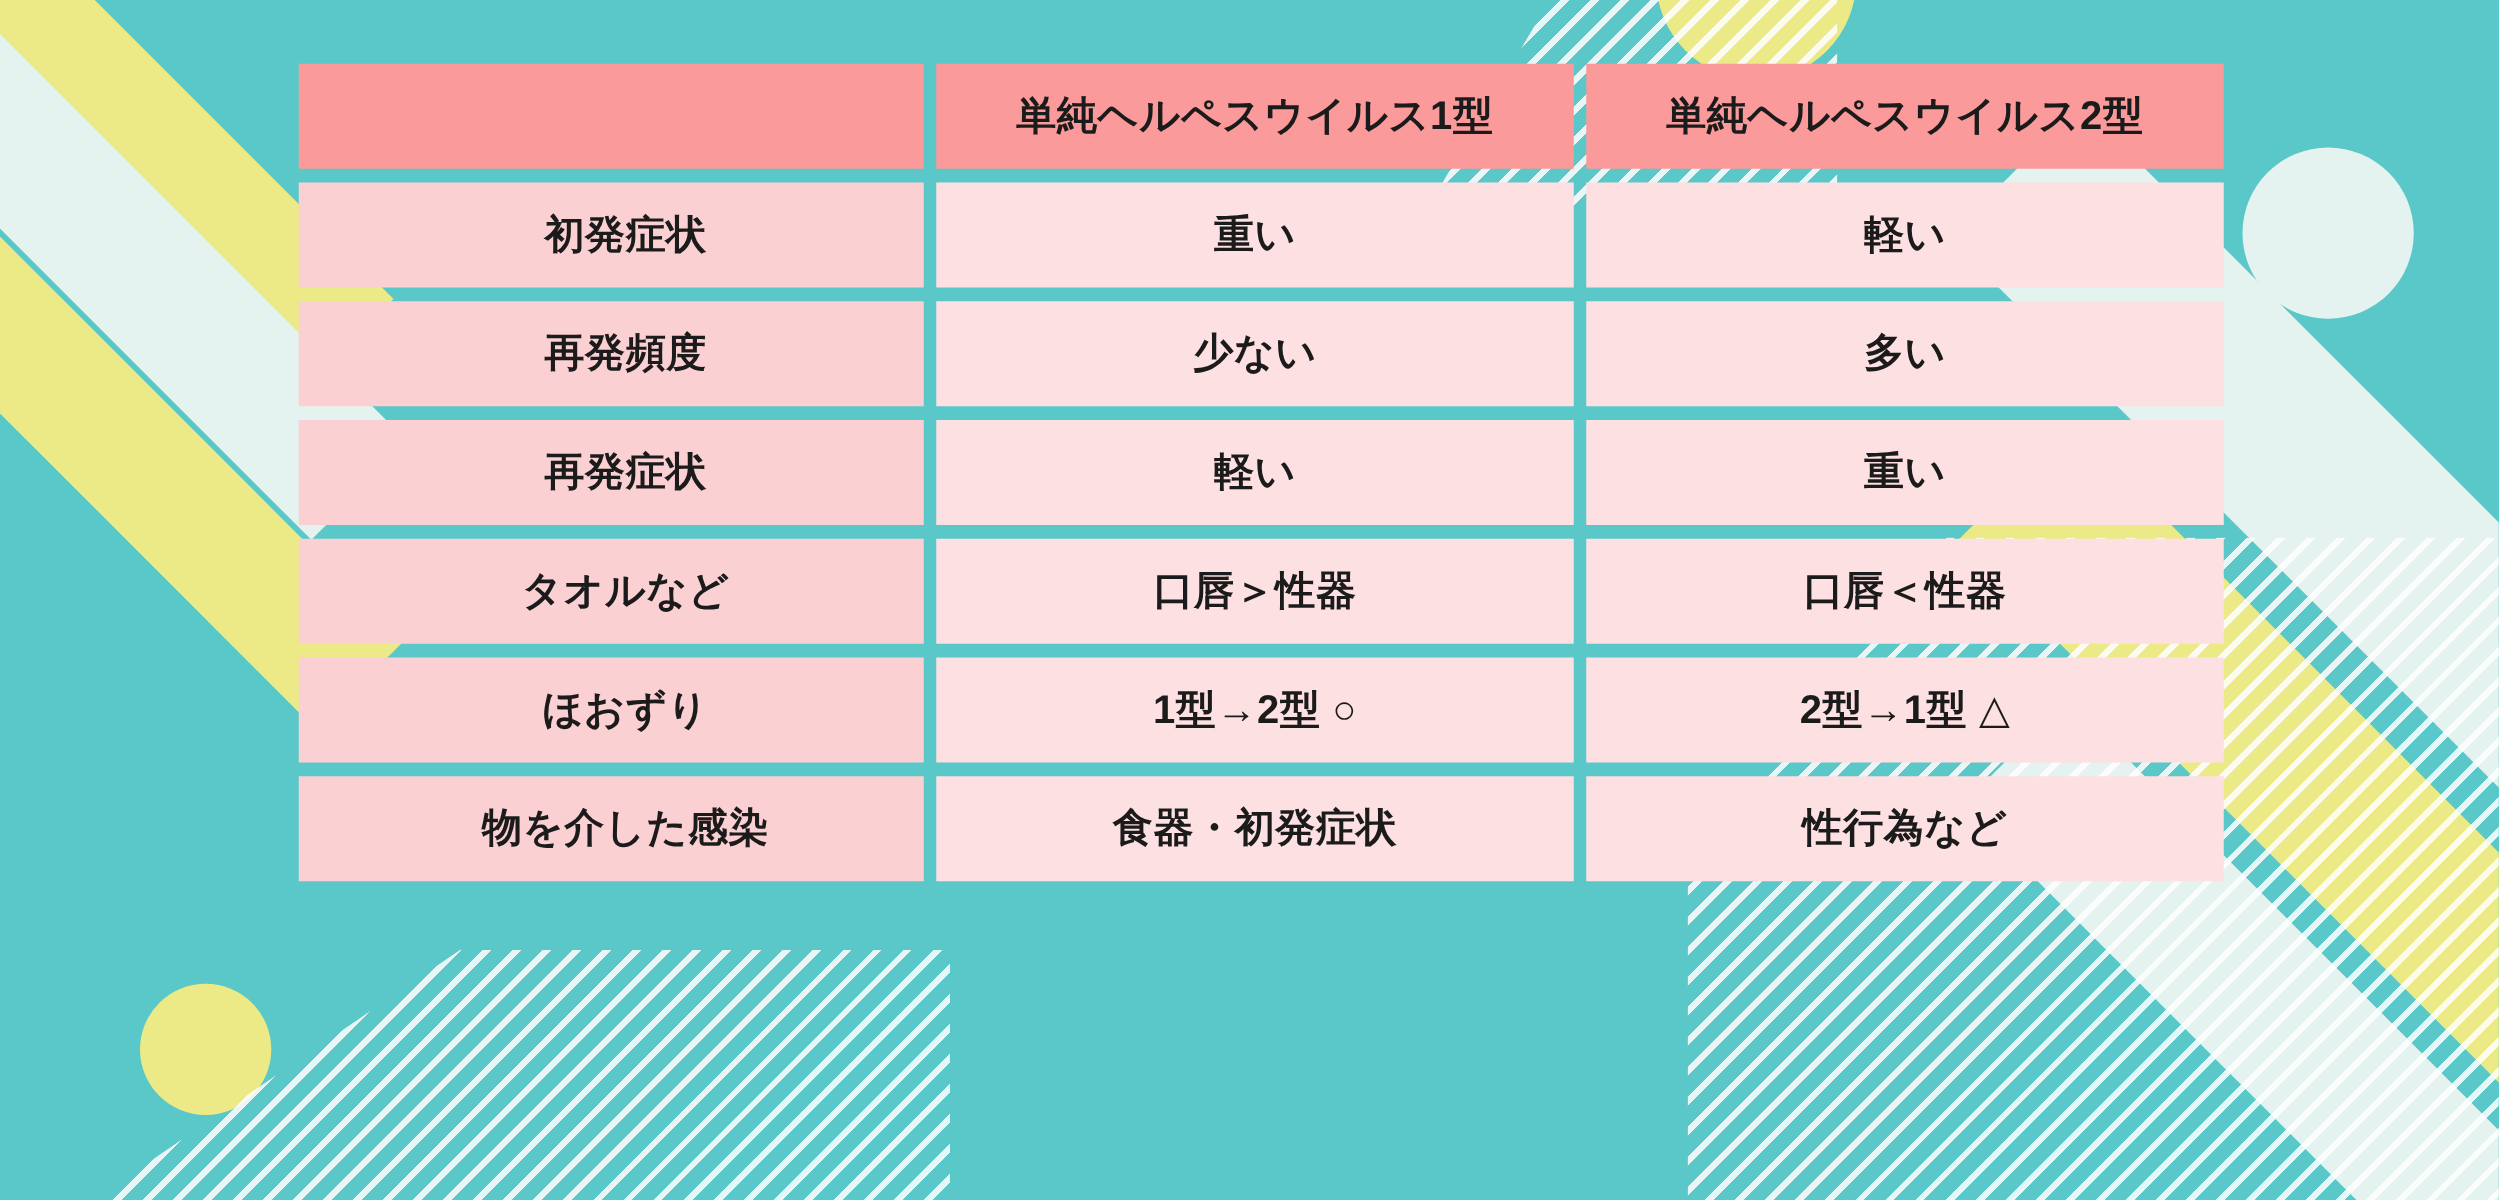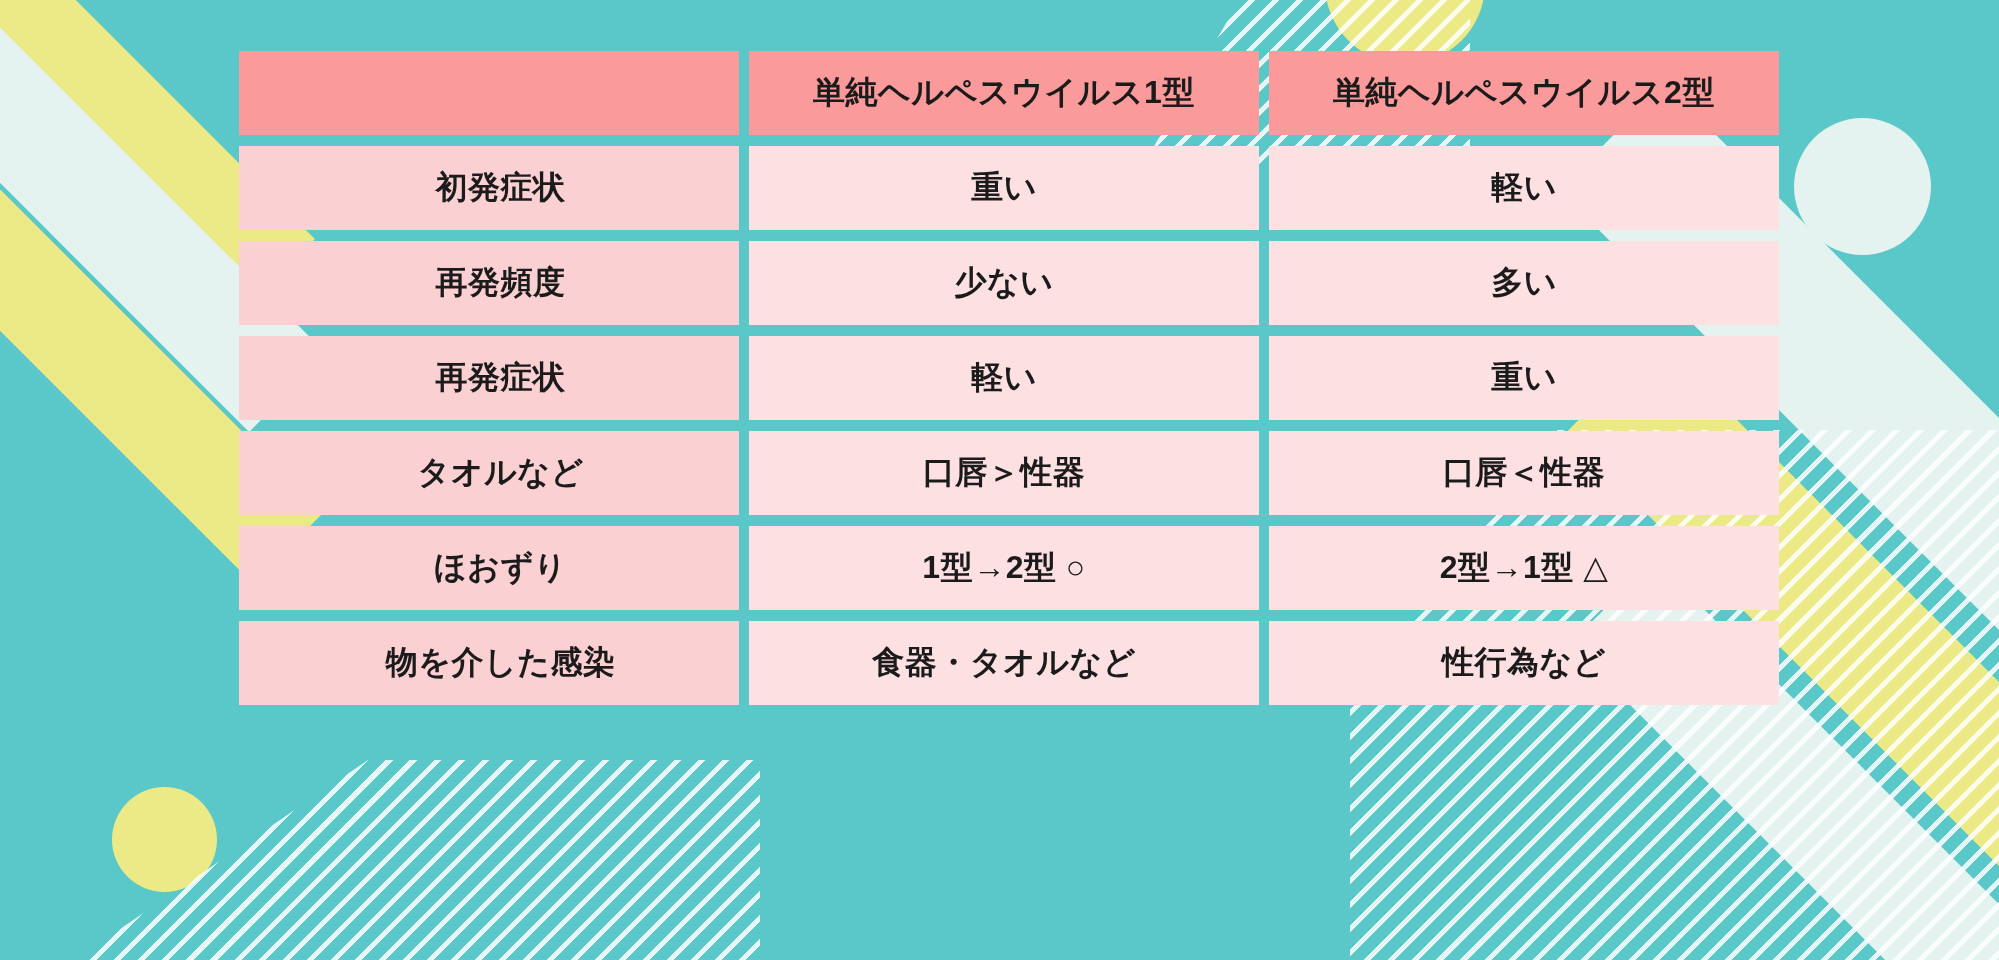--- a/index.html
+++ b/index.html
@@ -202,18 +202,18 @@
           <td class="value-cell">口唇＞性器</td>
           <td class="value-cell">口唇＜性器</td>
         </tr>
         <tr>
           <td class="label-cell">ほおずり</td>
           <td class="value-cell">1型→2型 ○</td>
           <td class="value-cell">2型→1型 △</td>
         </tr>
         <tr>
           <td class="label-cell">物を介した感染</td>
-          <td class="value-cell">食器・タオルなど</td>
+          <td class="value-cell">食器・初発症状</td>
           <td class="value-cell">性行為など</td>
         </tr>
       </tbody>
   </table>
 </div>
 
 </body></html>

